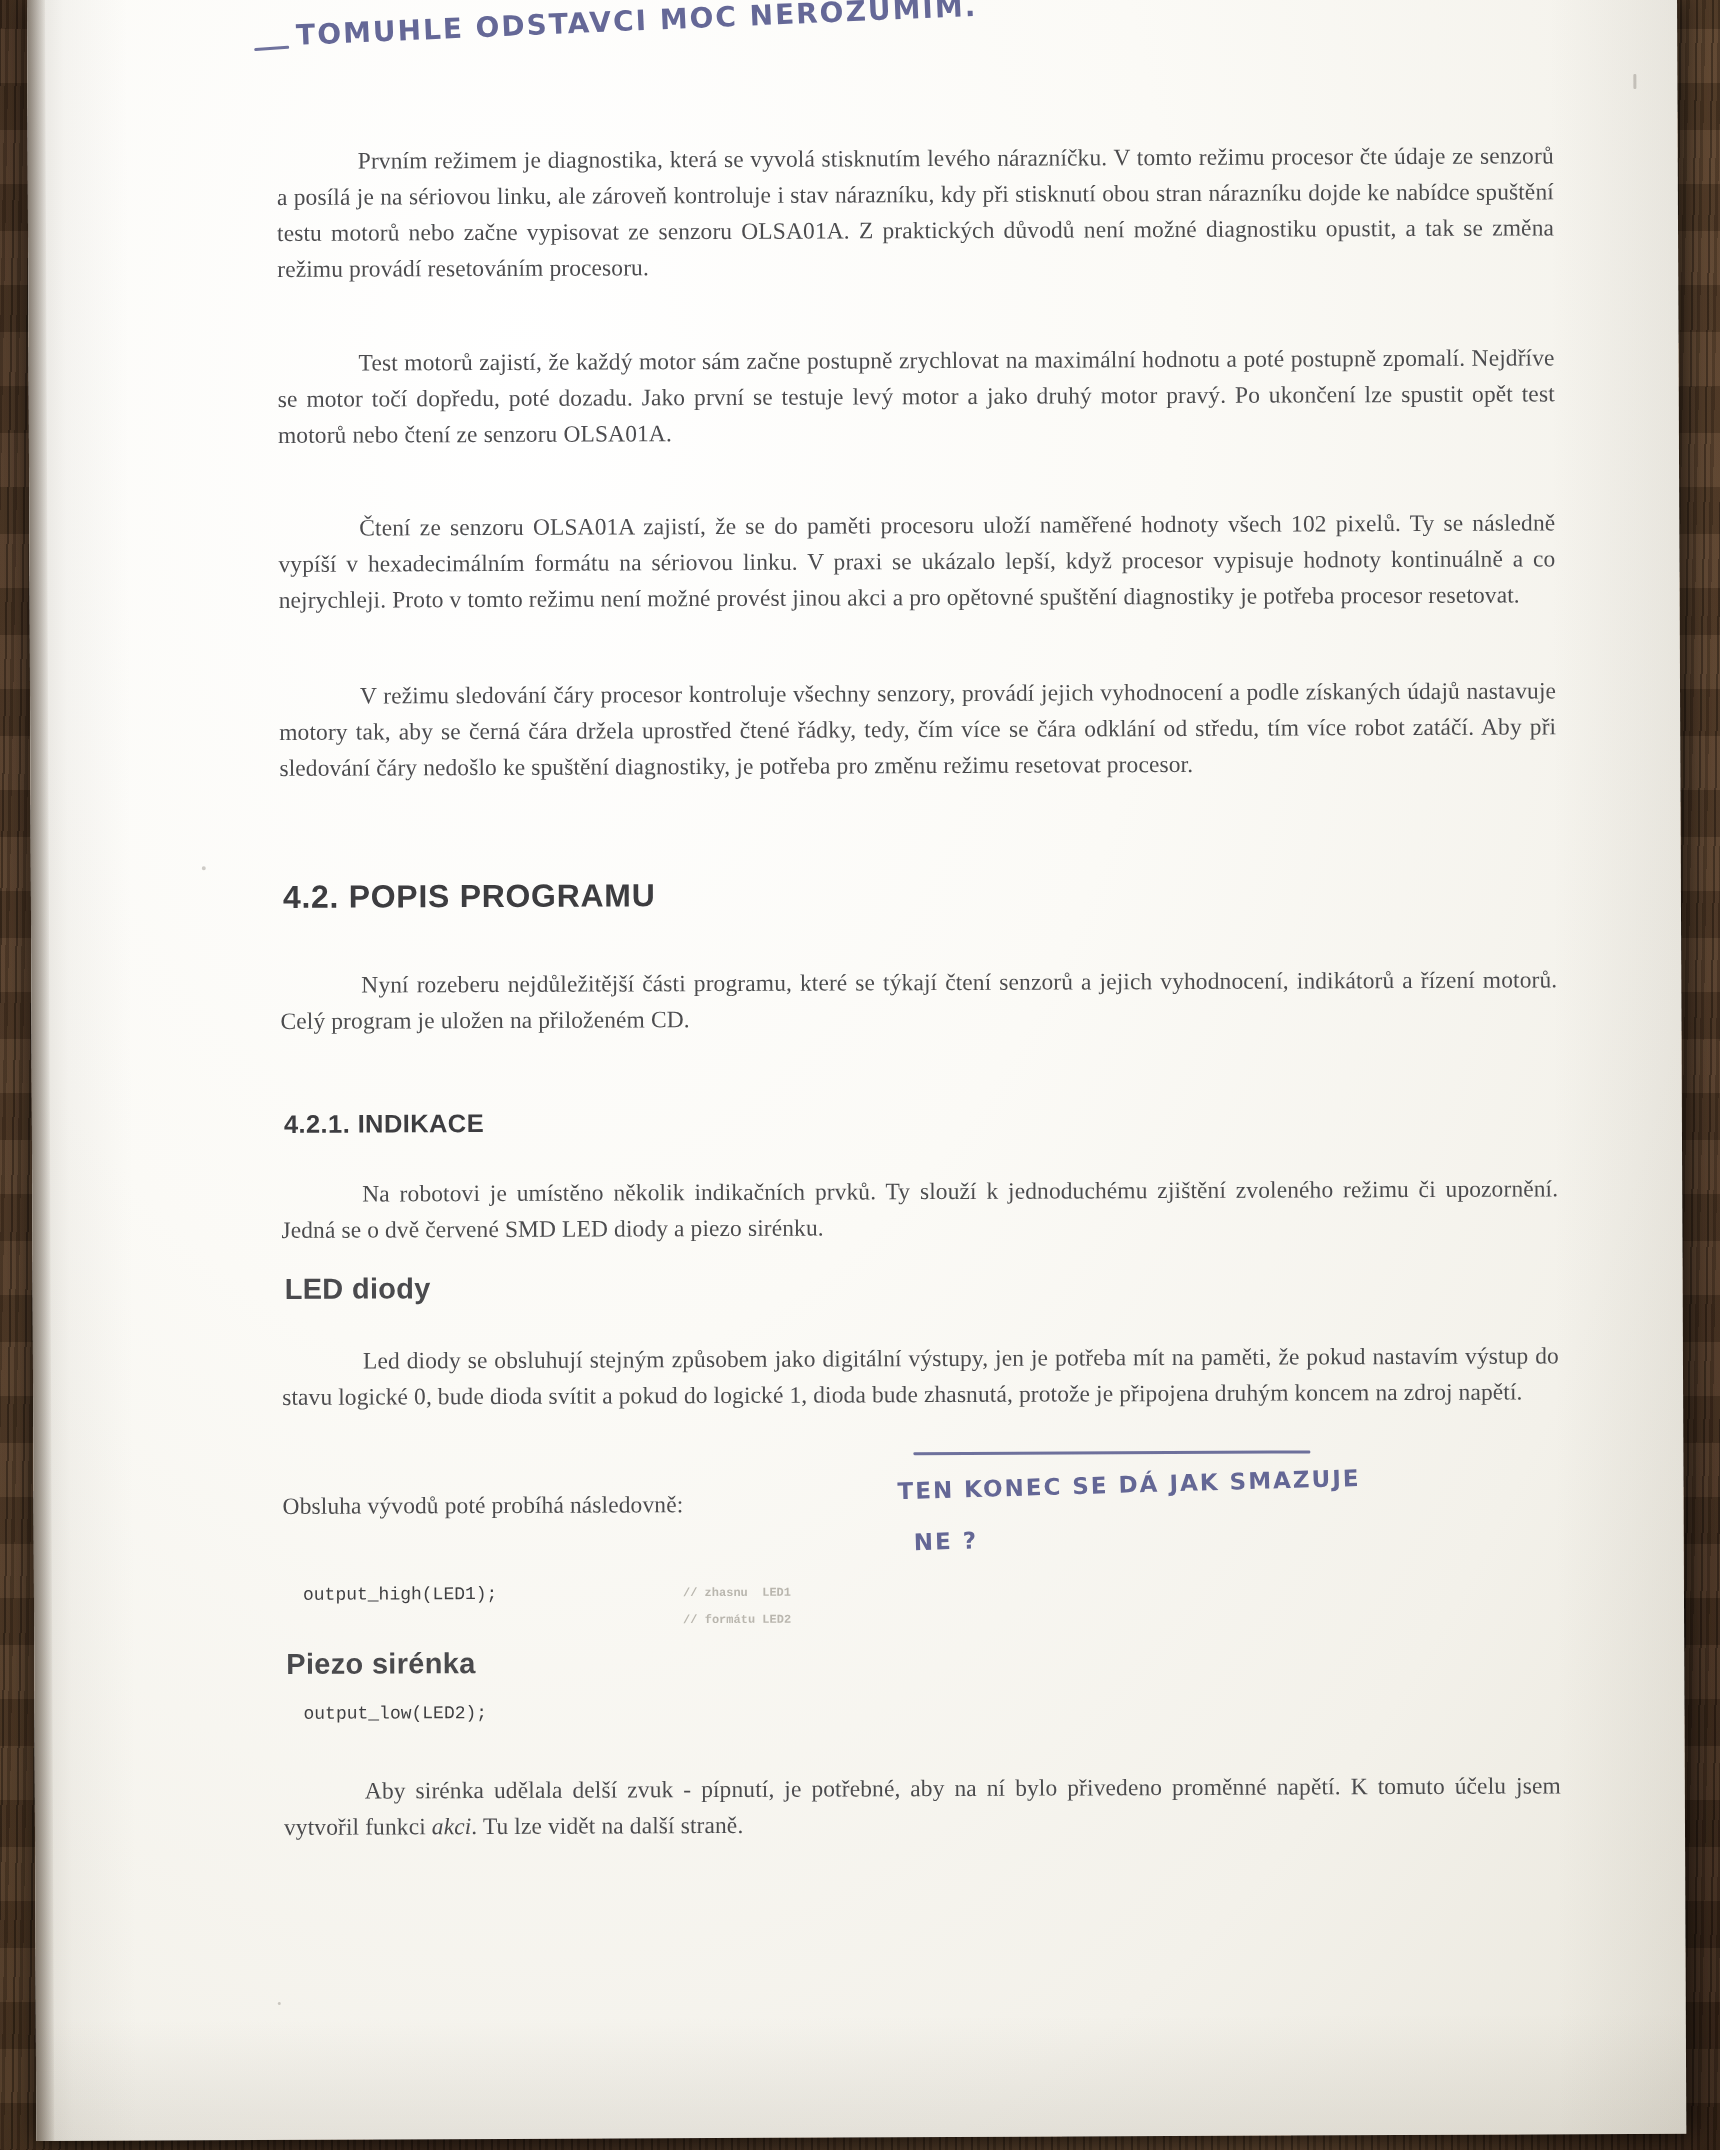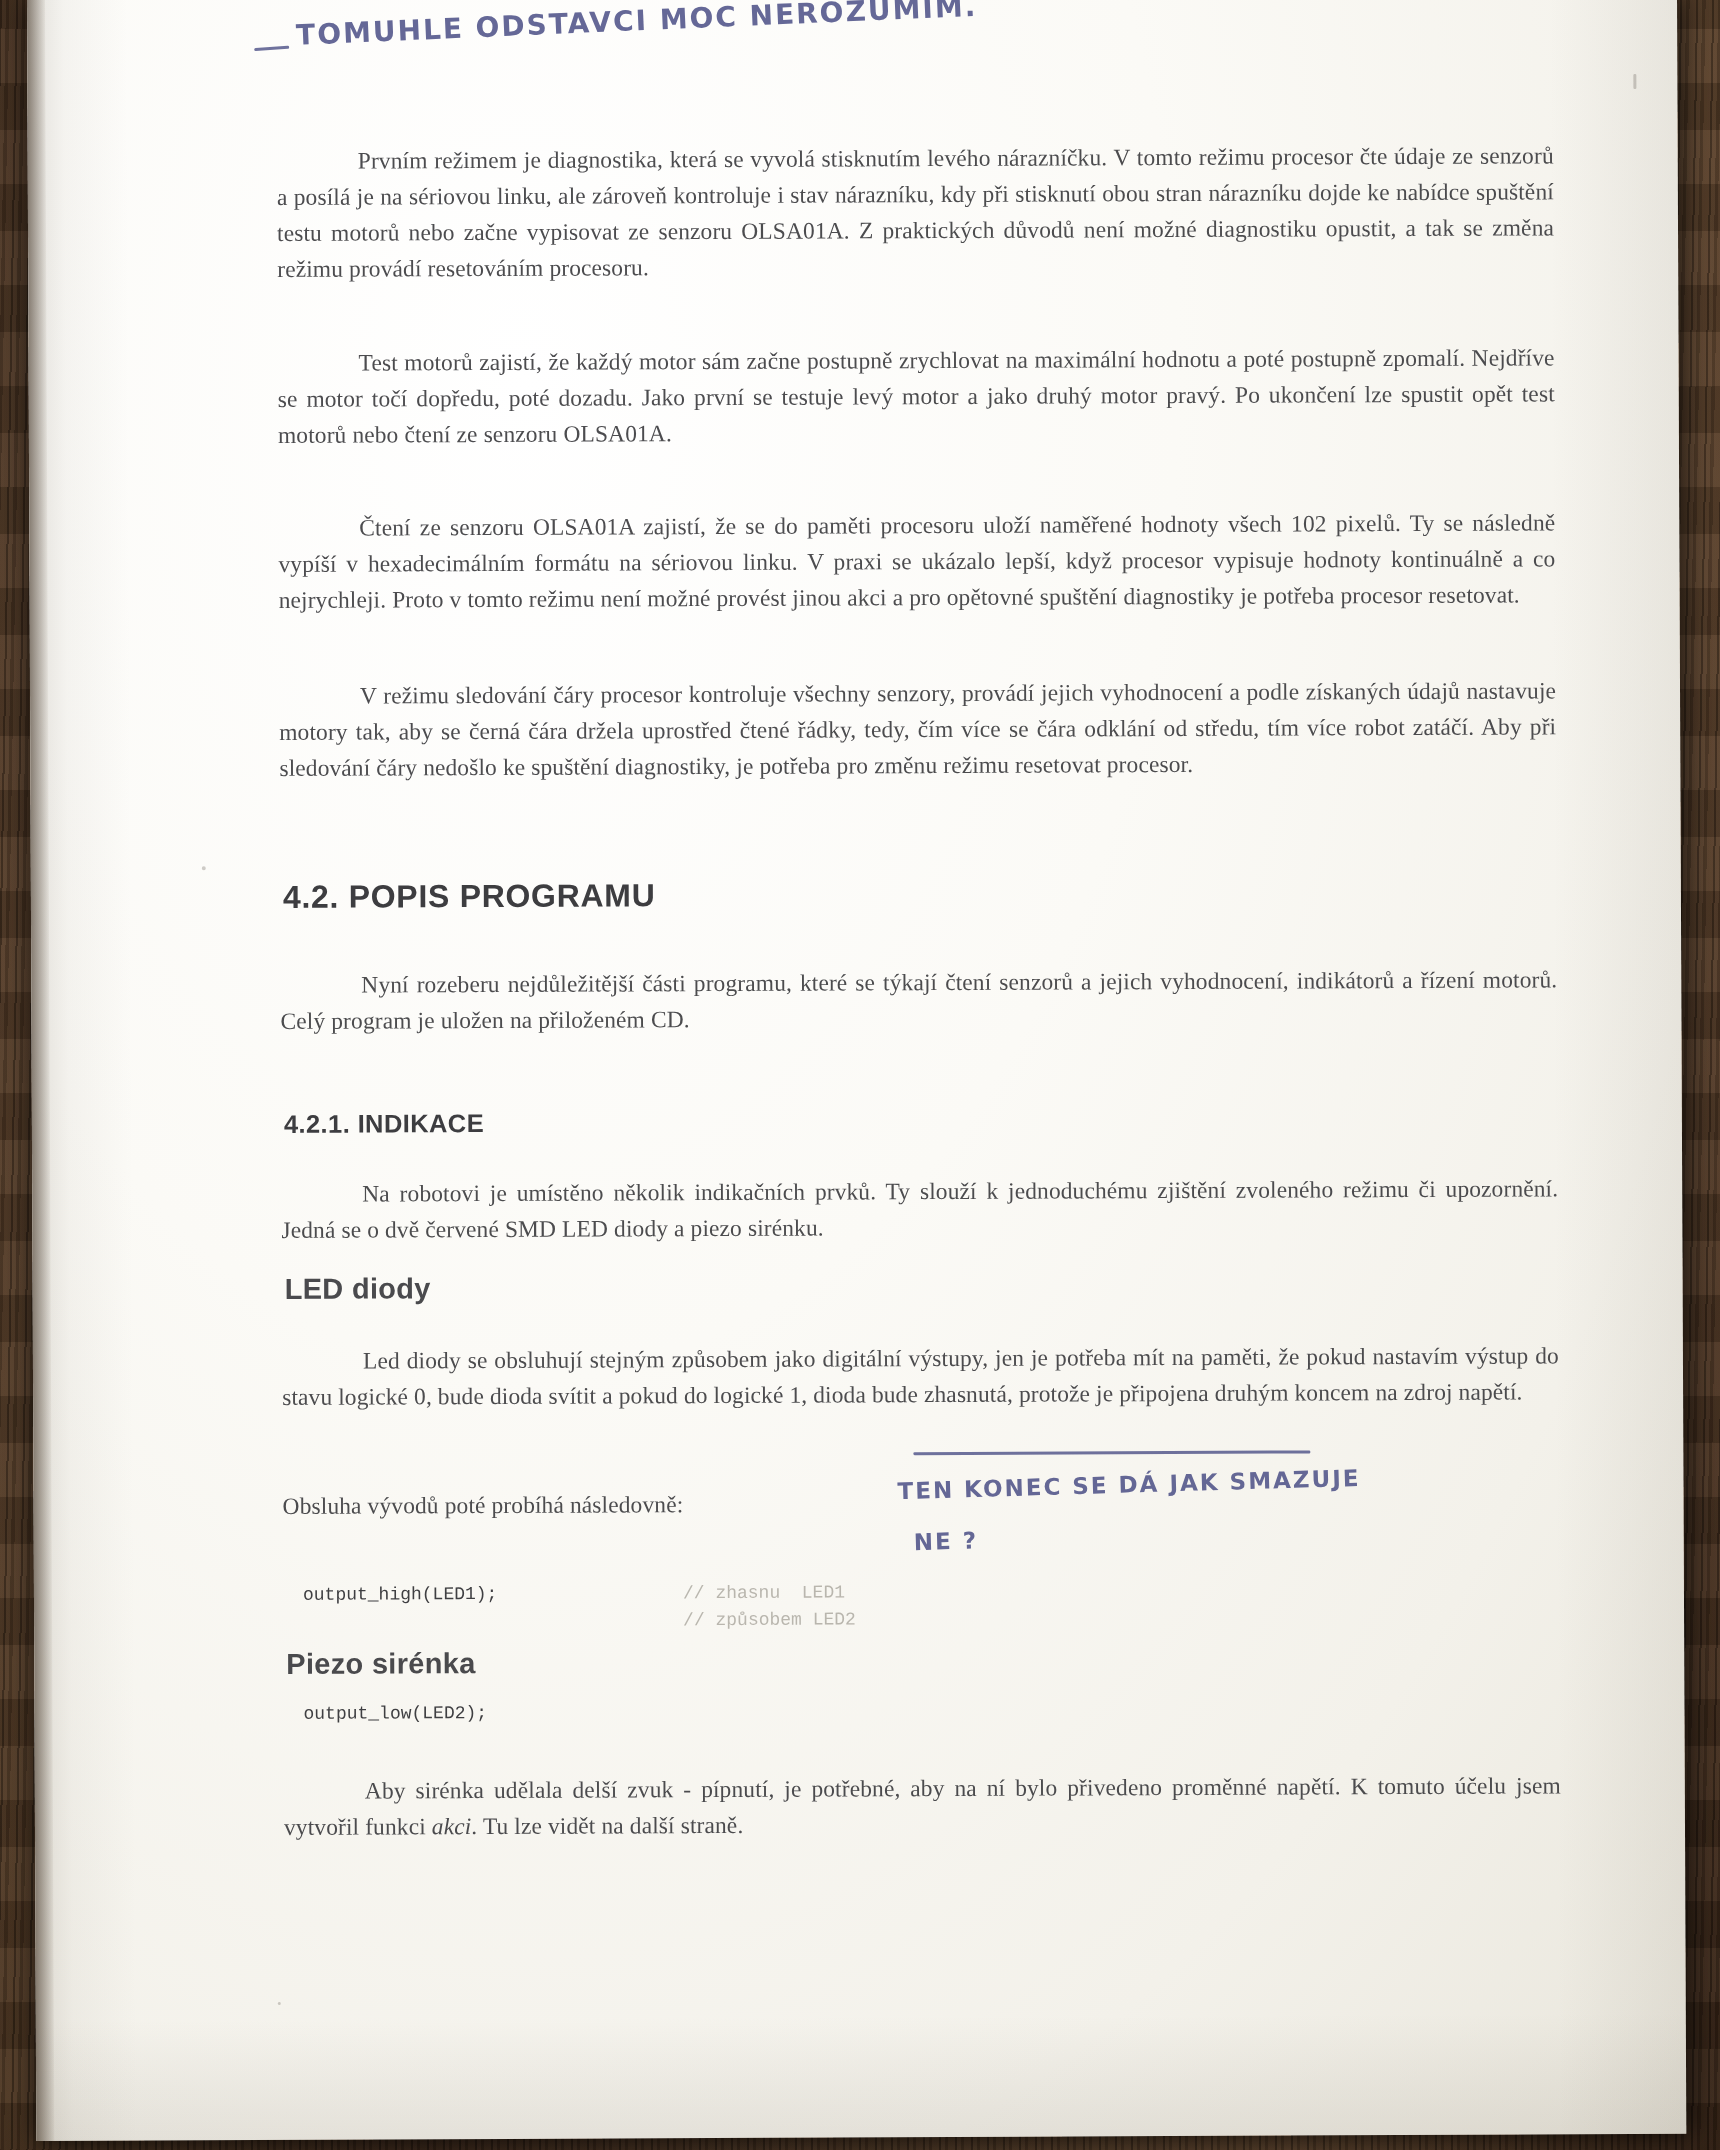--- a/index.html
+++ b/index.html
@@ -120,24 +120,25 @@
     position: absolute;
     font-family: "Liberation Mono", monospace;
     font-size: 18px;
     line-height: 27px;
     color: #3f3f42;
     white-space: pre;
   }
   .code-comment {
     position: absolute;
     font-family: "Liberation Mono", monospace;
-    font-size: 18px;
+    font-size: 12px;
     line-height: 27px;
     color: #b9b6ae;
     white-space: pre;
+    font-weight: bold;
   }
   .italic { font-style: italic; }
 
   
   .hand {
     position: absolute;
     font-family: "DejaVu Sans", sans-serif;
     color: #4b4f86;
     font-weight: 600;
     letter-spacing: 2px;
@@ -215,21 +216,21 @@
 
     <div class="body-par noindent" style="left:249px; top:1489px; width:591px;">Obsluha vývodů poté probíhá následovně:</div>
 
     <div class="hand hand-note" style="left:864px; top:1475px; width:753px;">TEN KONEC SE DÁ JAK SMAZUJE</div>
     <div class="hand hand-note" style="left:880px; top:1526px;">NE ?</div>
 
     <div class="code" style="left:269px; top:1583px;">output_high(LED1);</div>
     <div class="code" style="left:269px; top:1702px;">output_low(LED2);</div>
 
     <div class="code-comment" style="left:649px; top:1583px;">// zhasnu  LED1</div>
-    <div class="code-comment" style="left:649px; top:1610px;">// způsobem LED2</div>
+    <div class="code-comment" style="left:649px; top:1610px;">// formátu LED2</div>
 
     <div class="h4" style="left:252px; top:1649px;">Piezo sirénka</div>
 
     <div class="body-par" style="left:249px; top:1774px; width:1277px;">Aby sirénka udělala delší zvuk - pípnutí, je potřebné, aby na ní bylo přivedeno proměnné napětí. K tomuto účelu jsem vytvořil funkci <span class="italic">akci</span>. Tu lze vidět na další straně.</div>
 
     <div class="speck" style="left:171px; top:867px; width:4px; height:4px;"></div>
     <div class="speck" style="left:1606px; top:81px; width:3.4px; height:15px; border-radius:1.3px;"></div>
     <div class="speck" style="left:242px; top:2003px; width:3.4px; height:3.4px;"></div>
   </div>
 </div>

